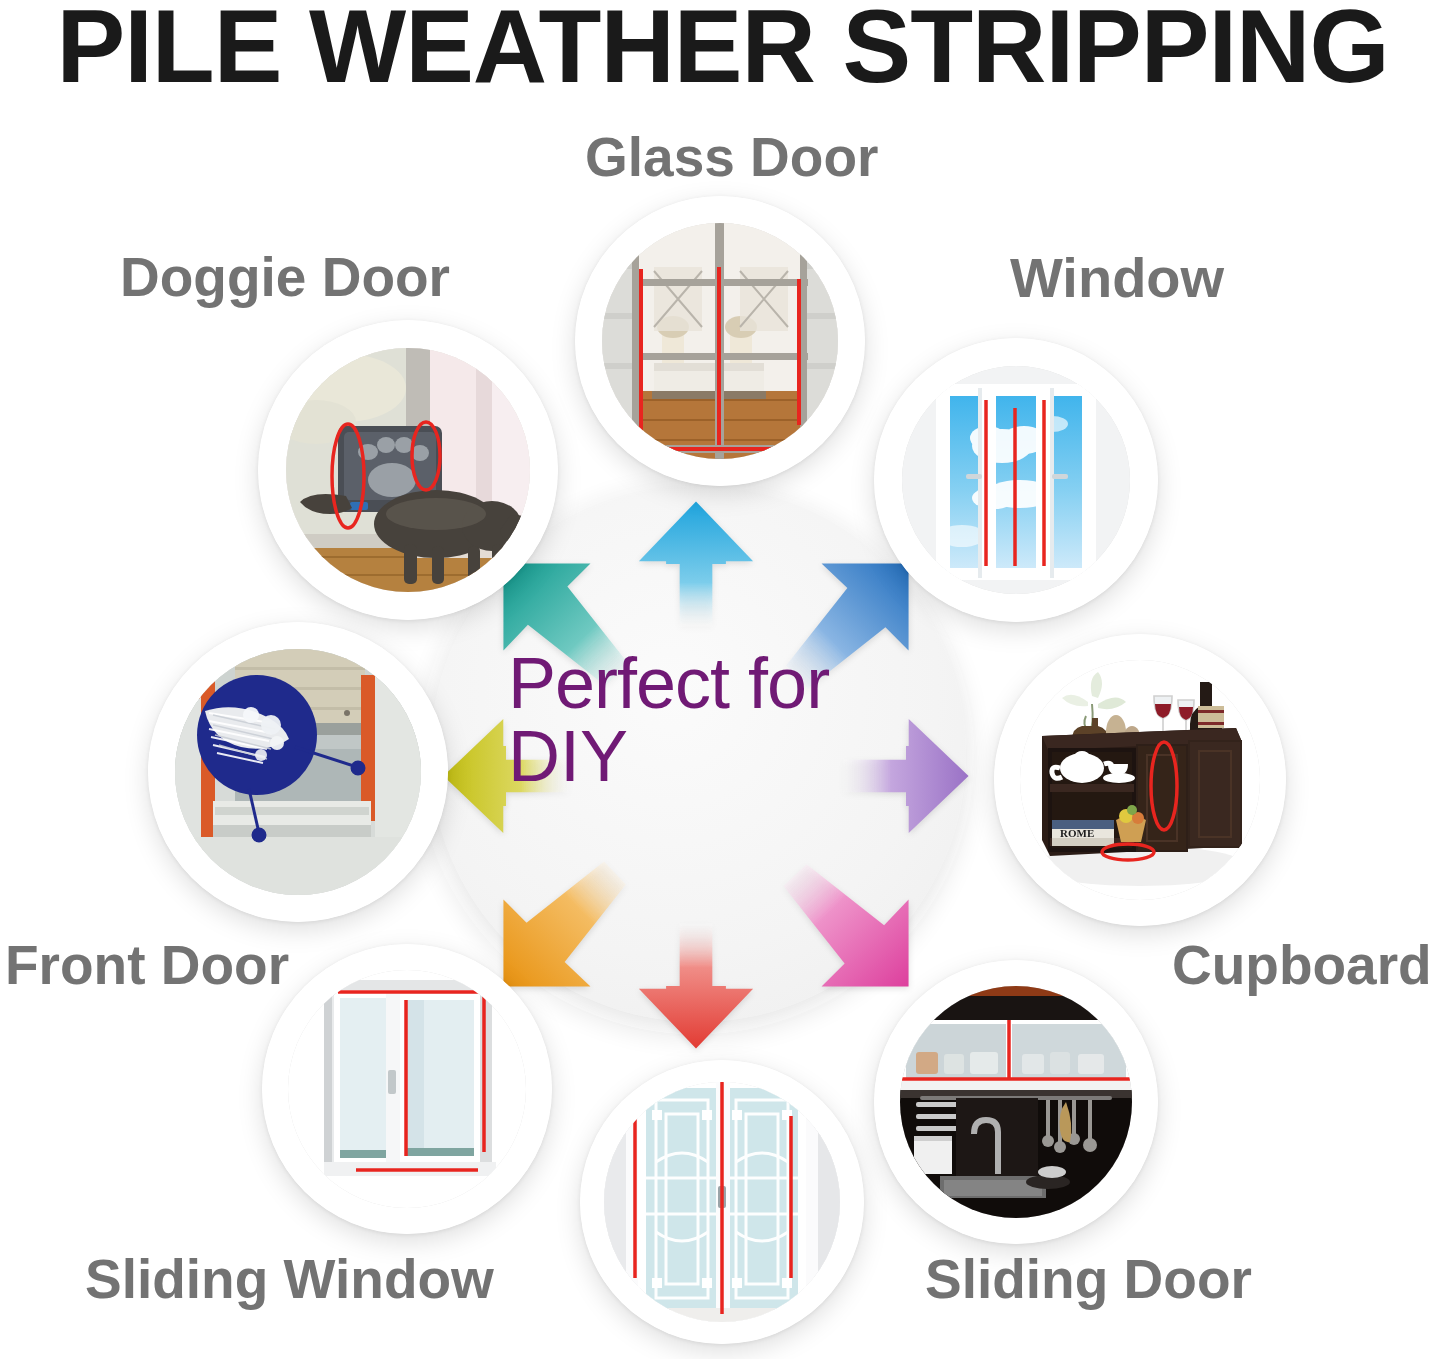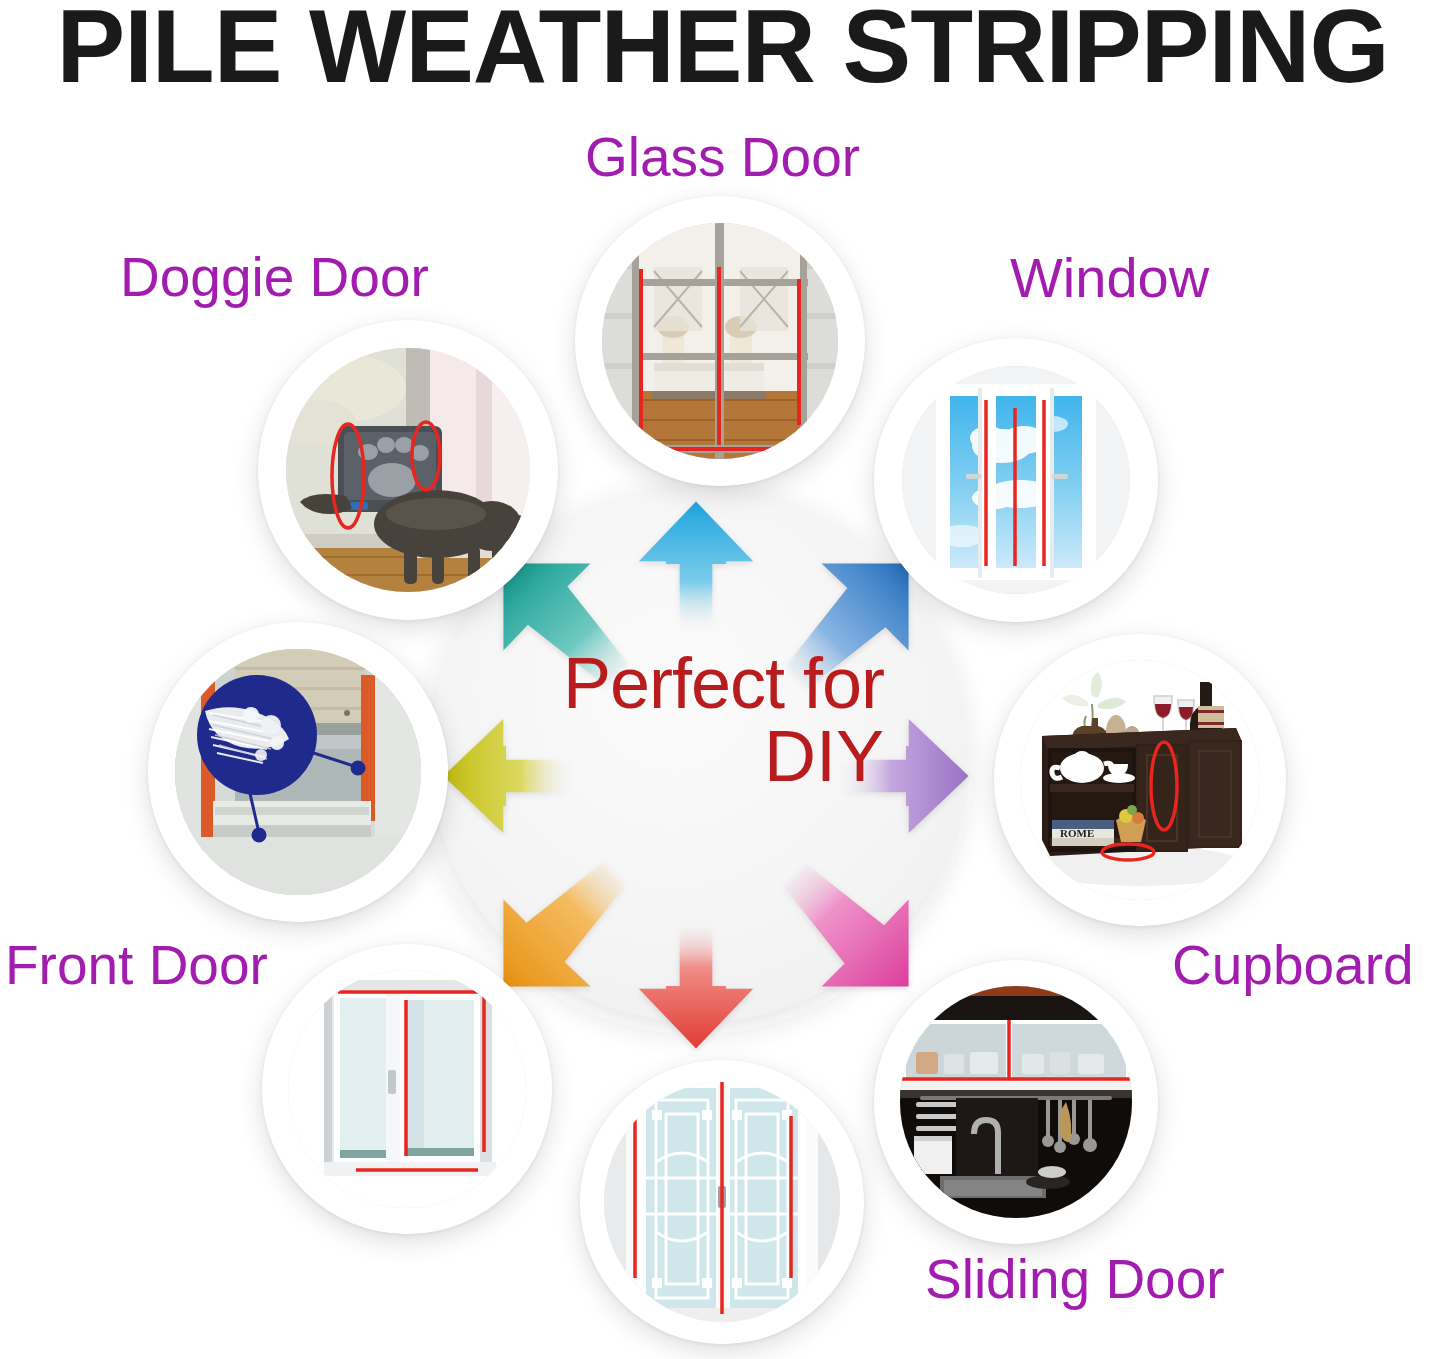--- a/index.html
+++ b/index.html
@@ -16,22 +16,22 @@
     font-size:104px; line-height:1.0; font-weight:700;
     letter-spacing:-1px;
     color:#1a1a1a;
     transform:scaleX(0.99);
   }
 
   
   .label {
     position:absolute;
     font-family:"Liberation Sans", sans-serif;
-    font-weight:400;
-    color:#a21caf;
+    font-weight:700;
+    color:#737373;
     white-space:nowrap;
     font-size:56px;
     line-height:1;
   }
   .lbl-glass   { left:585px; top:130px; font-size:55px; }
   .lbl-doggie  { left:120px; top:250px; font-size:55px; }
   .lbl-window  { left:1010px; top:250px; font-size:56px; }
   .lbl-cup     { left:1172px; top:938px; font-size:55px; }
   .lbl-slidedoor { left:925px; top:1252px; font-size:55px; }
   .lbl-slidewin  { left:85px;  top:1252px; font-size:55px; }
@@ -50,21 +50,21 @@
     position:absolute;
     left:508px; top:568px; width:376px; height:376px;
     border-radius:50%;
     background:radial-gradient(circle at 50% 50%, #ffffff 0%, #ffffff 58%, #fdfdfd 78%, #f7f7f7 100%);
     box-shadow:0 0 34px 14px rgba(255,255,255,0.95);
   }
 
   
   .center-text {
     position:absolute; left:508px; top:648px; width:376px;
-    text-align:right; color:#b91c1c;
+    text-align:left; color:#701a75;
     font-family:"Liberation Sans", sans-serif;
     z-index:9;
   }
   .center-text .l1 { display:block; font-size:72px; line-height:0.98; letter-spacing:-1px; }
   .center-text .l2 { display:block; font-size:72px; line-height:1.04; letter-spacing:0px; }
 
   
   .arrow { position:absolute; width:136px; height:136px; z-index:6; }
   .arrow svg { width:100%; height:100%; display:block;
     filter:drop-shadow(0 2px 3px rgba(0,0,0,0.12)); }
@@ -597,20 +597,21 @@
         <rect x="36" y="192" width="172" height="14" fill="#f0f1f2"></rect>
         <g stroke="#e8251f" stroke-width="3.5" fill="none">
           <line x1="50" y1="22" x2="196" y2="22"></line>
           <line x1="196" y1="22" x2="196" y2="182"></line>
           <line x1="68" y1="200" x2="190" y2="200"></line>
           <line x1="118" y1="30" x2="118" y2="186"></line>
         </g>
       </svg>
     </div>
   </div>
+  <div class="label lbl-slidewin">Sliding Window</div>
 
   <div class="circ c-front">
     <div class="photo">
       <svg viewBox="0 0 246 246" preserveAspectRatio="xMidYMid slice">
         <rect width="246" height="246" fill="#d7dbd8"></rect>
         <rect x="0" y="0" width="246" height="120" fill="#cdd3d0"></rect>
         <rect x="60" y="0" width="130" height="74" fill="#d3cdb8"></rect>
         <g fill="#c3bda8">
           <rect x="60" y="18" width="130" height="3"></rect>
           <rect x="60" y="38" width="130" height="3"></rect>

